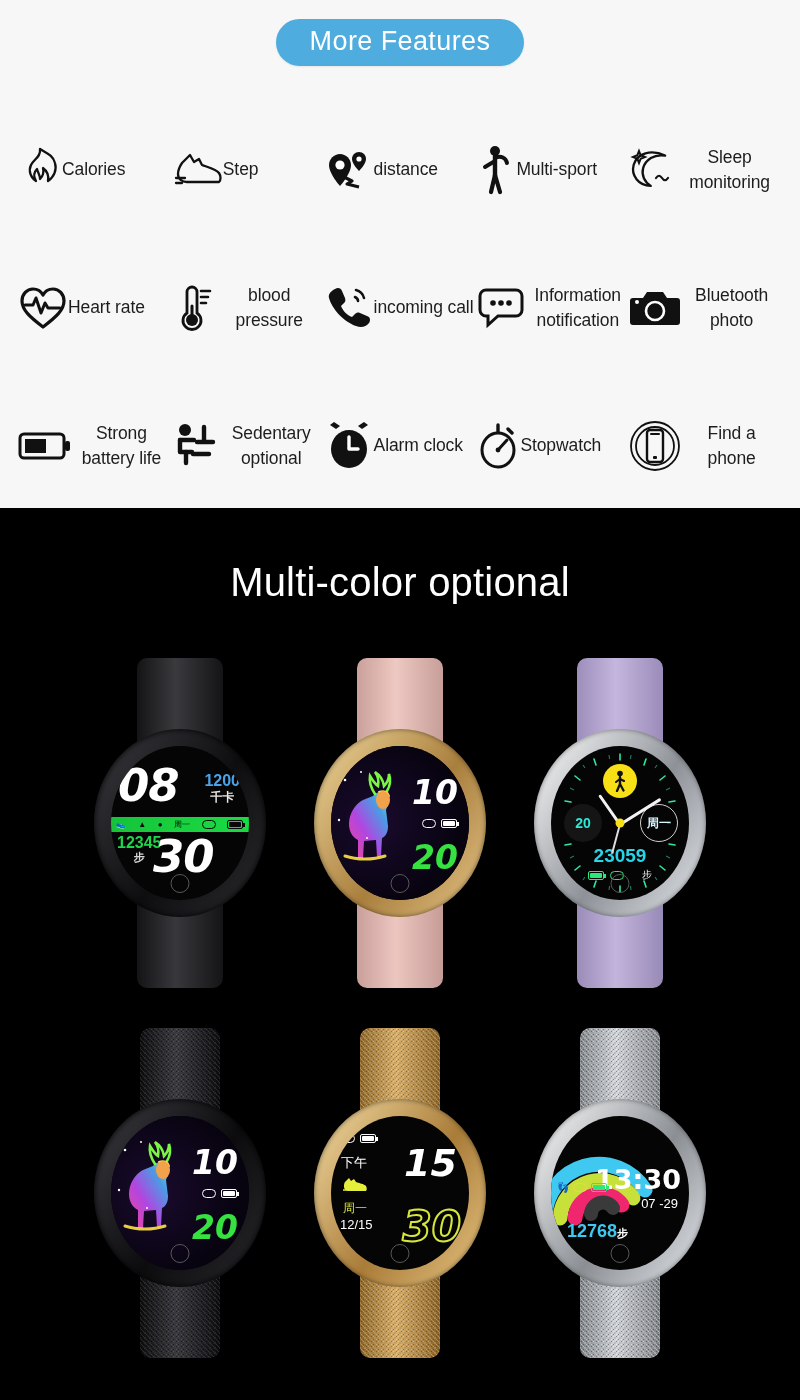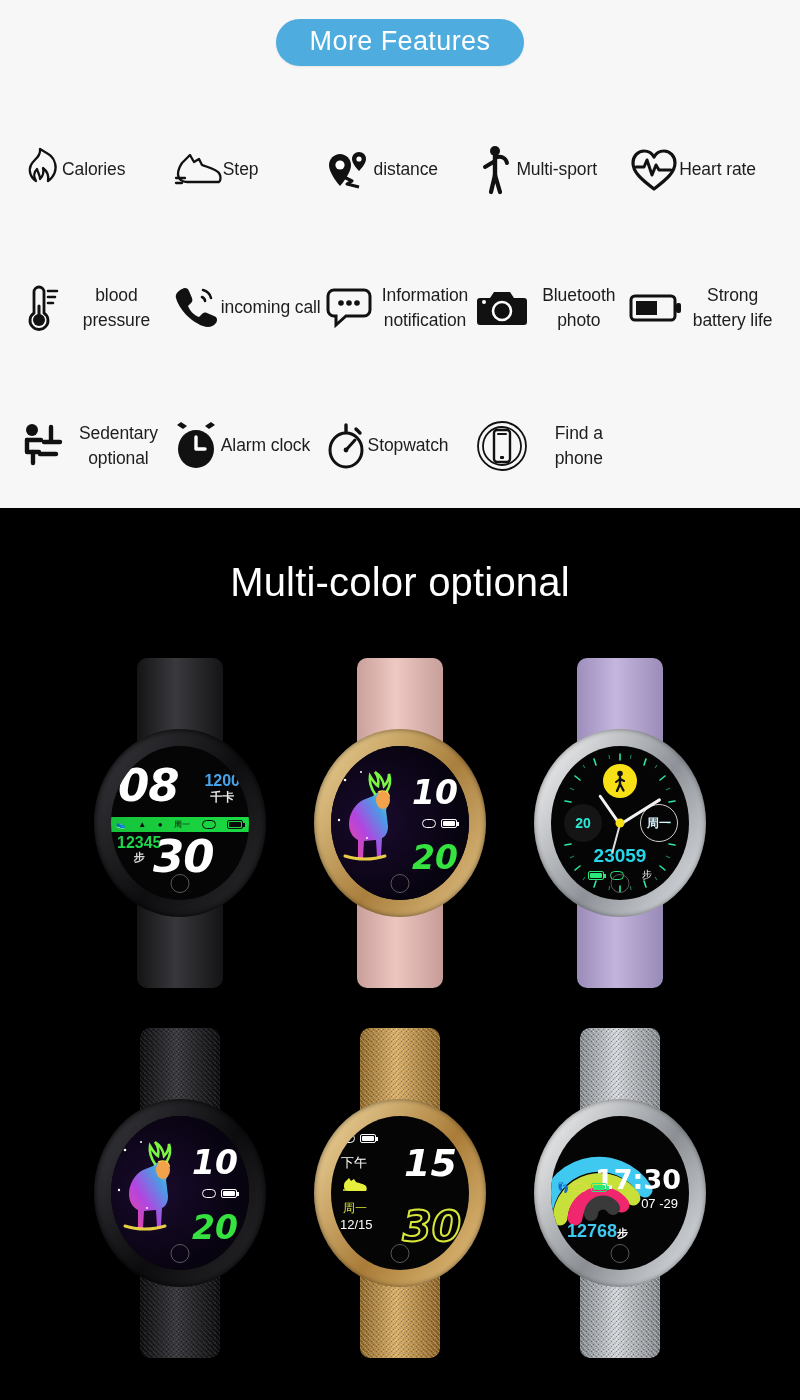--- a/index.html
+++ b/index.html
@@ -235,20 +235,30 @@
               <circle cx="19" cy="7" r="5" fill="#111"></circle>
               <path d="M19 12v20" stroke="#111" stroke-width="4.4" stroke-linecap="round"></path>
               <path d="M19 17L9 23" stroke="#111" stroke-width="4" stroke-linecap="round"></path>
               <path d="M19 14c6-3 11 0 12 5" fill="none" stroke="#111" stroke-width="4" stroke-linecap="round"></path>
               <path d="M19 31l-4 17M19 31l5 17" stroke="#111" stroke-width="4.2" stroke-linecap="round"></path>
             </svg>
         </div>
         <div class="lbl">Multi-sport</div>
       </div>
 
+      <div class="cell">
+        <div class="ic">
+          <svg width="48" height="46" viewBox="0 0 48 46">
+              <path d="M32 6c-11 1-18 9-18 18 0 7 5 13 12 15-12 3-22-5-22-16C4 11 17 3 32 6z" fill="none" stroke="#111" stroke-width="2.3" stroke-linejoin="round" transform="rotate(15 24 23)"></path>
+              <path d="M10 4l1.6 4.2L16 10l-4.4 1.8L10 16l-1.6-4.2L4 10l4.4-1.8z" fill="none" stroke="#111" stroke-width="2"></path>
+              <path d="M27 31c2-3 4-3 6 0s4 3 6 0" fill="none" stroke="#111" stroke-width="2.2" stroke-linecap="round"></path>
+            </svg>
+        </div>
+        <div class="lbl">Sleep monitoring</div>
+      </div>
 
       <div class="cell">
         <div class="ic">
           <svg width="50" height="46" viewBox="0 0 50 46">
               <path d="M25 42C12 32 4 25 4 16 4 9 9 4 15 4c4 0 8 2 10 6 2-4 6-6 10-6 6 0 11 5 11 12 0 9-8 16-21 26z" fill="none" stroke="#111" stroke-width="3.2" stroke-linejoin="round"></path>
               <path d="M7 20h8l3-7 5 15 4-10 3 5h12" fill="none" stroke="#111" stroke-width="3" stroke-linecap="round" stroke-linejoin="round"></path>
             </svg>
         </div>
         <div class="lbl">Heart rate</div>
       </div>
@@ -587,21 +597,21 @@
             <div class="screen">
               <div class="rf">
                 <svg width="138" height="154" viewBox="0 0 138 154" style="position:absolute;left:-22px;top:-6px">
                   <g fill="none" stroke-linecap="round">
                     <path d="M16 108a54 54 0 01100-28" stroke="#3fc8f0" stroke-width="15"></path>
                     <path d="M31 108a40 40 0 0173-20" stroke="#c8e03a" stroke-width="15"></path>
                     <path d="M46 108a26 26 0 0147-13" stroke="#f0266e" stroke-width="15"></path>
                     <path d="M62 104a12 12 0 0122-6" stroke="#3a3a3a" stroke-width="14"></path>
                   </g>
                 </svg>
-                <div class="t">17:30</div>
+                <div class="t">13:30</div>
                 <div class="d">07 -29</div>
                 <div class="mini">
                   <span style="color:#2ce8a0;font-size:10px">👣</span>
                   <span class="btglyph" style="color:#e7d84a"></span>
                   <span class="battglyph" style="color:#2ce87a">
                       <i></i>
                     </span>
                 </div>
                 <div class="st">
                   <span>12768</span><small>步</small>

